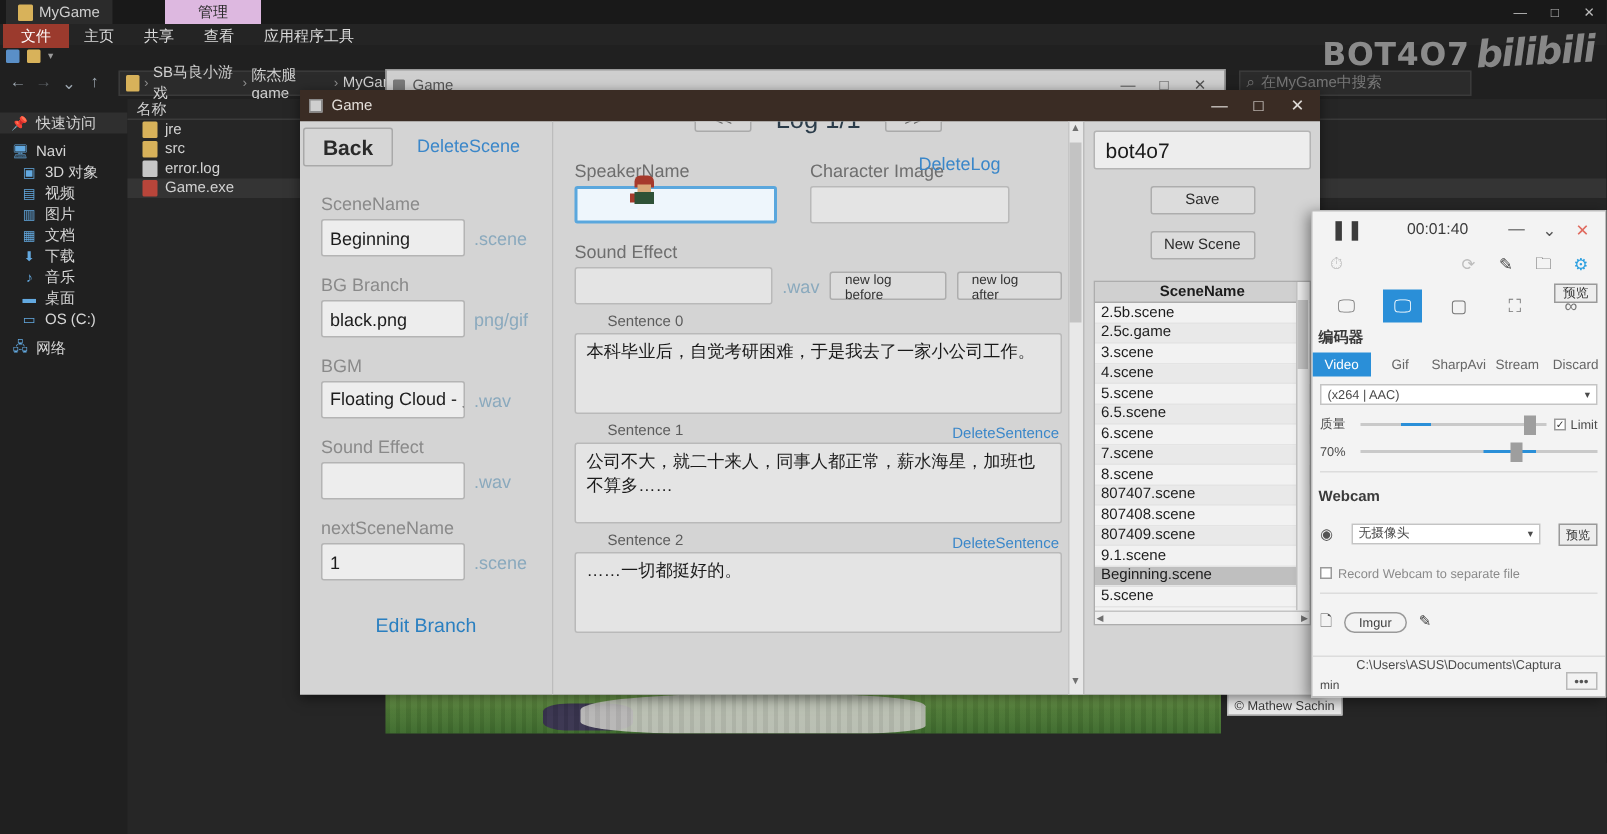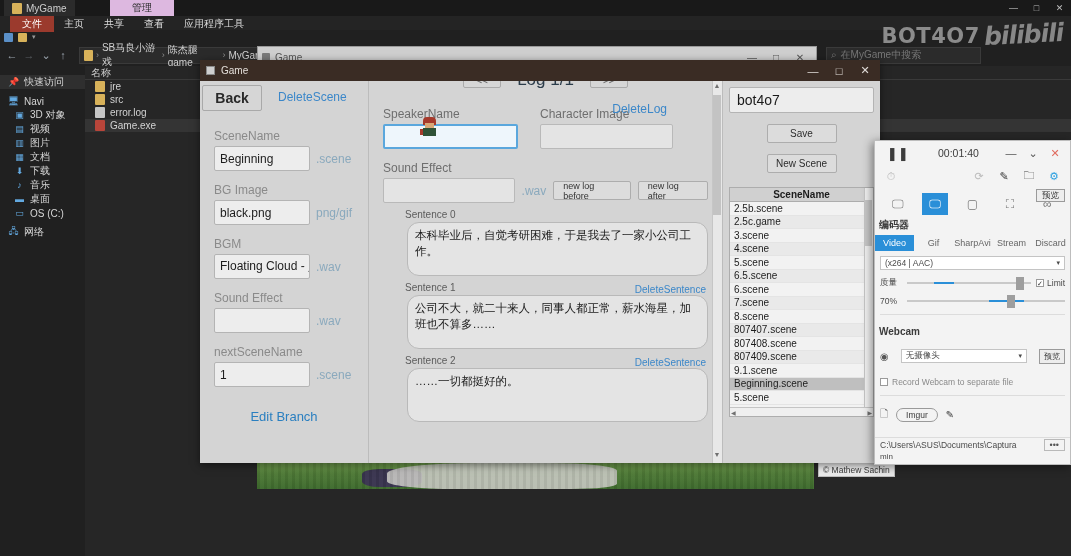--- a/index.html
+++ b/index.html
@@ -14,21 +14,21 @@
   
   #explorer { position:absolute; left:0; top:0; width:1071px; height:556px; background:#202020; }
   .ex-titlebar { height:16px; background:#191919; display:flex; align-items:center; padding-left:4px; position:relative;}
   .ex-tabitem { display:flex; align-items:center; gap:4px; height:16px; padding:0 8px; font-size:10px; color:#cfcfcf;}
   .ex-tabitem.active { background:#2b2b2b;}
   .ex-manage { position:absolute; left:110px; top:0; width:64px; height:16px;
      background:#ddb8e0; color:#2a2a2a; font-size:10px; display:flex; align-items:center; justify-content:center;}
   .ex-winbtns { position:absolute; right:0; top:0; display:flex;}
   .ex-winbtns span { width:23px; height:16px; display:flex;align-items:center;justify-content:center;color:#bdbdbd;font-size:9px;}
 
-  .ex-ribbon { height:14px; background:#242424; display:flex; align-items:flex-start; padding-left:10px;}
+  .ex-ribbon { height:14px; background:#242424; display:flex; align-items:flex-start; padding-left:2px;}
   .rb { font-size:10px; padding:1px 10px; color:#dcdcdc; }
   .rb.file { background:#9b3a2d; color:#fff; padding:1px 12px; }
 
   .ex-qat { height:14px; background:#202020; display:flex; align-items:center; gap:5px; padding-left:4px;}
   .ex-nav { height:22px; background:#202020; display:flex; align-items:center; gap:3px; padding-left:5px; }
   .navbtn { width:14px; height:16px; display:flex;align-items:center;justify-content:center;color:#9aa4ad;font-size:11px;}
   .navbtn.dis { color:#5a5f63;}
   .crumbbar { flex:1; height:17px; background:#2b2b2b; border:1px solid #3a3a3a; margin-left:6px;
       display:flex; align-items:center; padding:0 4px; gap:3px; font-size:10px; color:#d0d0d0; max-width:195px;}
   .crumb-sep { color:#8d8d8d; font-size:9px; }
@@ -101,22 +101,22 @@
   .c-sec { padding:16px 14px 0 14px;}
   .c-row { display:flex; gap:22px;}
   .c-lbl { font-size:12px; color:#6e6e6e; margin-bottom:3px;}
   .c-in { height:25px; background:#e4e4e4; border:1px solid #b9b9b9; border-radius:2px;}
   .c-in.focus { border:2px solid #5aa7dd; background:#eef6fc;}
   .btn-sm { height:19px; padding:0 9px; background:#dcdcdc; border:1px solid #adadad; border-radius:2px;
      font-size:9px; color:#333; display:flex;align-items:center;justify-content:center;}
   .sent-head { display:flex; align-items:center; gap:12px; margin-top:14px;}
   .sent-title { font-size:13px; color:#555;}
   .sent-lbl { font-size:10px; color:#5c5c5c; margin:6px 0 2px 22px;}
-  .sent-box { background:#e4e4e4; border:1px solid #b9b9b9; border-radius:12px; min-height:54px;
-     padding:5px 7px; font-size:11.5px; color:#1a1a1a; line-height:1.35;margin-left:24px;}
+  .sent-box { background:#e4e4e4; border:1px solid #b9b9b9; border-radius:2px; min-height:54px;
+     padding:5px 7px; font-size:11.5px; color:#1a1a1a; line-height:1.35;}
   .delsent { font-size:10px; color:#3b87c9; margin-left:auto; margin-right:2px;}
   .sent-row { display:flex; align-items:flex-end;}
   .c-scroll { position:absolute; right:0; top:0; width:10px; bottom:0; background:#e8e8e8; border-left:1px solid #c6c6c6;}
   .c-thumb { position:absolute; right:1px; top:14px; width:8px; height:120px; background:#c3c3c3;}
   .c-arr { position:absolute; right:1px; width:8px; height:11px; color:#707070; font-size:7px; text-align:center;}
 
   
   .gw-right { width:158px; background:#d4d4d4; border-left:1px solid #bcbcbc; padding:6px 6px 0 6px; position:relative;}
   .name-in { height:26px; background:#ededed; border:1px solid #b4b4b4; border-radius:2px; padding:0 7px;
      font-size:14px; color:#1a1a1a; display:flex; align-items:center;}
@@ -177,21 +177,21 @@
   .track { flex:1; height:2px; background:#c9c9c9; position:relative;}
   .fill { position:absolute; height:2px; background:#2a8fd8;}
   .knob { position:absolute; top:-5px; width:8px; height:13px; background:#9e9e9e;}
   .cp-chk { display:flex; align-items:center; gap:3px; font-size:8.5px; color:#4a4a4a;}
   .box { width:8px;height:8px;border:1px solid #9a9a9a;background:#fff;font-size:7px;line-height:7px;text-align:center;color:#333;}
   .cp-div { height:1px; background:#dcdcdc; margin:8px 5px;}
   .cp-wcrow { display:flex; align-items:center; gap:4px; margin:0 5px;}
   .cp-imgur { display:flex; align-items:center; gap:8px; margin:10px 5px 0 5px;}
   .pill { border:1px solid #9a9a9a; border-radius:9px; padding:1px 9px; font-size:8.5px; color:#3c3c3c;}
   .cp-status { position:absolute; left:0; right:0; bottom:12px; height:15px; border-top:1px solid #dcdcdc;
-     display:flex; align-items:center; padding:0 5px; font-size:8.5px; color:#4a4a4a;}
+     display:flex; align-items:center; padding:0 5px; font-size:8.5px; color:#4a4a4a;flex-direction:column;}
   .cp-dots { margin-left:auto; border:1px solid #b9b9b9; padding:0 5px; font-size:9px; color:#555;}
   .cp-bottom { position:absolute; left:0; right:0; bottom:0; height:12px; font-size:8px; color:#4a4a4a; padding-left:5px;}
 
   
   #cursor { position:absolute; left:420px; top:117px; width:20px; height:24px; z-index:60;}
   .cs-hair { position:absolute; left:3px; top:0; width:13px; height:8px; background:#a63a2c; border-radius:4px 4px 0 0;}
   .cs-face { position:absolute; left:5px; top:6px; width:9px; height:6px; background:#d9a878;}
   .cs-body { position:absolute; left:3px; top:11px; width:13px; height:8px; background:#2f5237;}
   .cs-arm { position:absolute; left:0px; top:12px; width:4px; height:6px; background:#a63a2c;}
 </style>
@@ -365,21 +365,21 @@
 
       <div class="fld" style="margin-top:42px">
         <div class="fld-label">SceneName</div>
         <div class="fld-row">
           <div class="fld-in">Beginning</div>
           <span class="fld-suffix">.scene</span>
         </div>
       </div>
 
       <div class="fld" style="margin-top:12px">
-        <div class="fld-label">BG Image</div>
+        <div class="fld-label">BG Branch</div>
         <div class="fld-row">
           <div class="fld-in">black.png</div>
           <span class="fld-suffix">png/gif</span>
         </div>
       </div>
 
       <div class="fld" style="margin-top:12px">
         <div class="fld-label">BGM</div>
         <div class="fld-row">
           <div class="fld-in">Floating Cloud - 彡</div>

